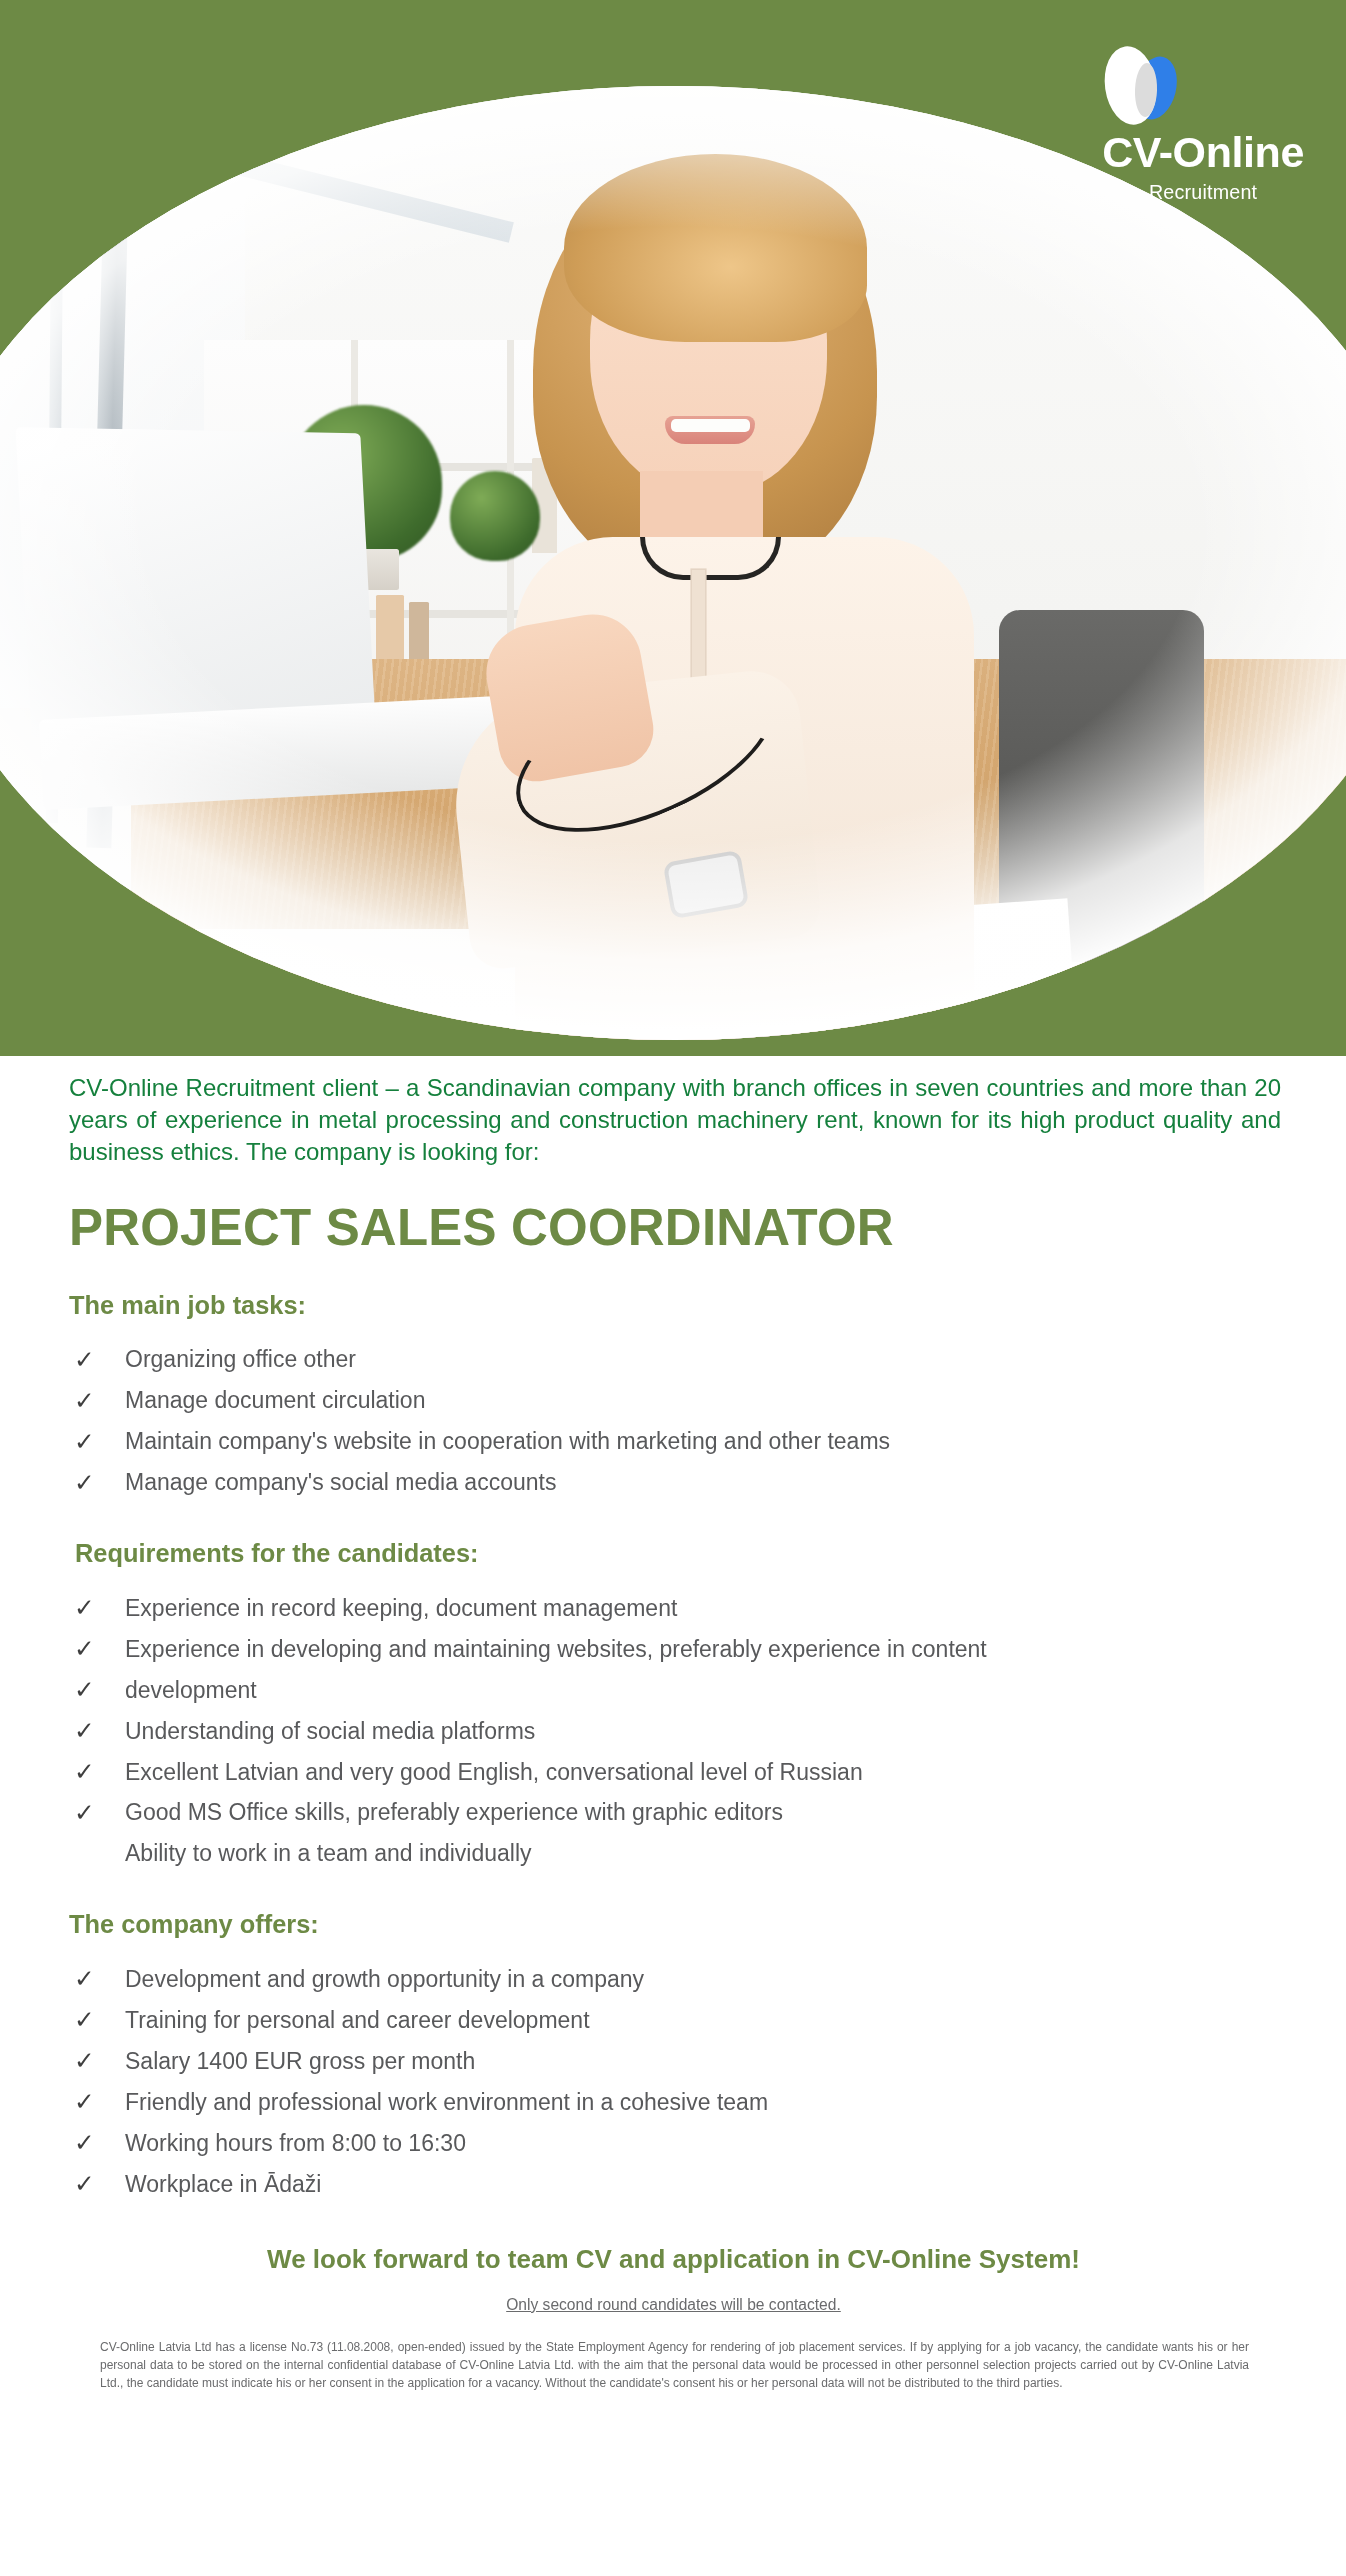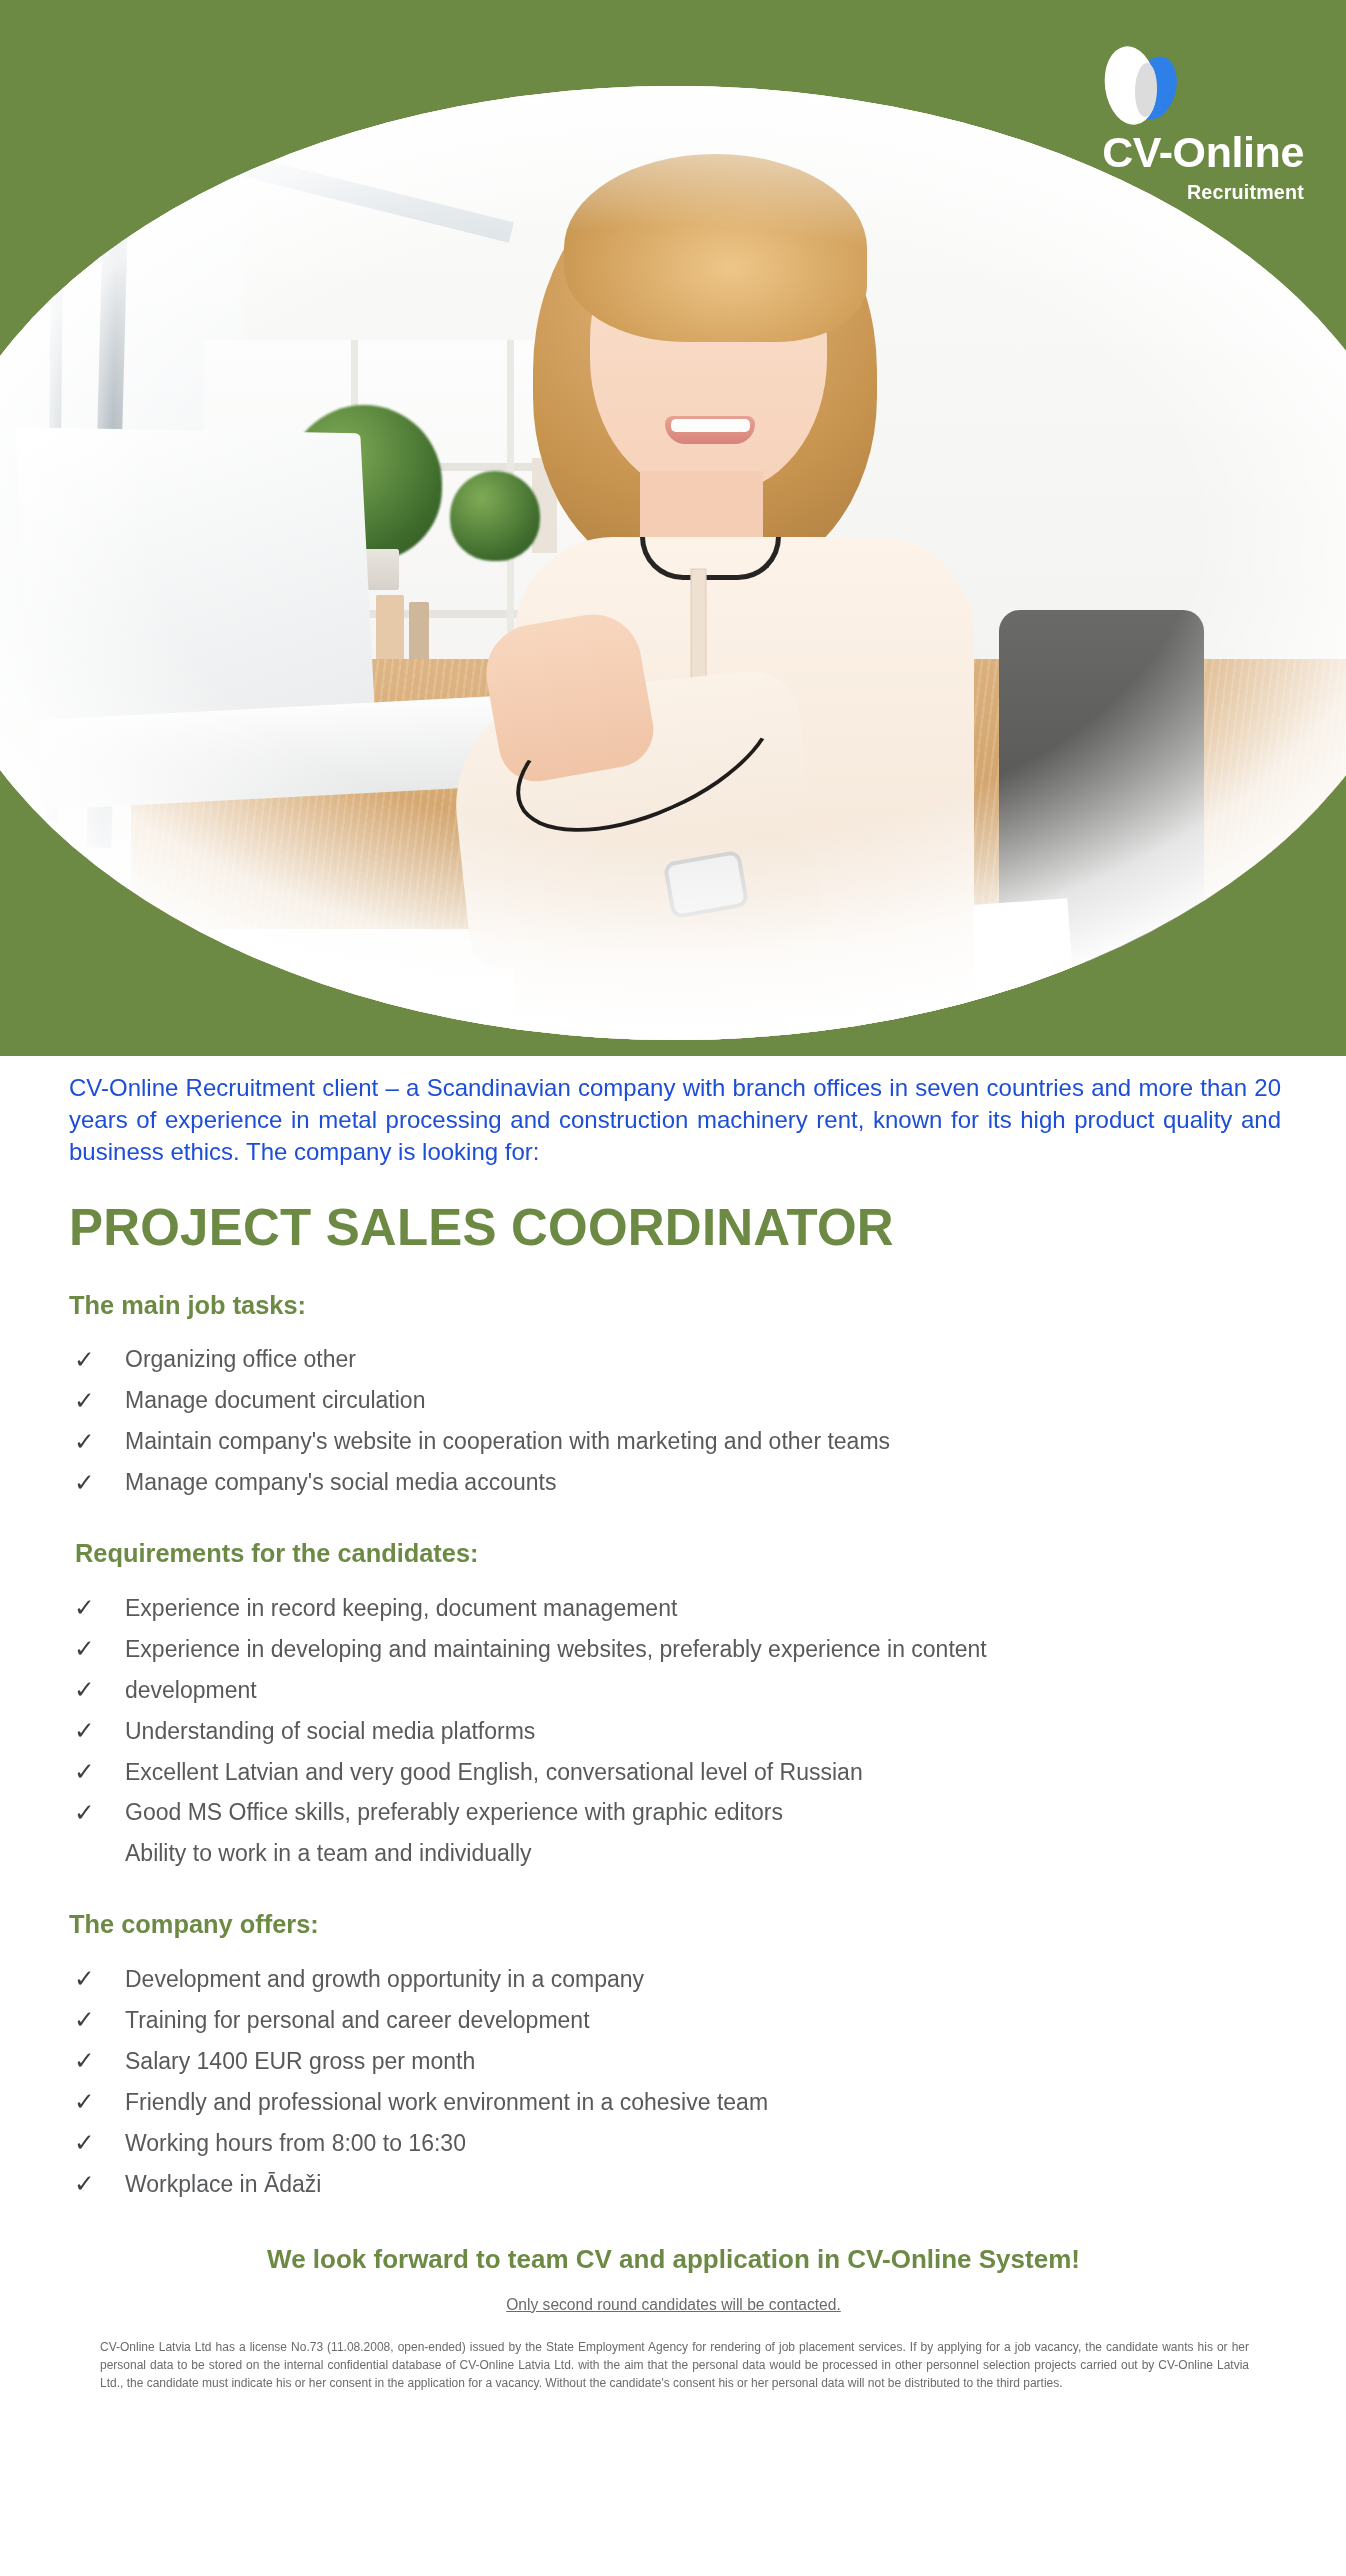--- a/index.html
+++ b/index.html
@@ -353,38 +353,38 @@
   .logo-title {
     color: #ffffff;
     font-size: 43px;
     font-weight: bold;
     letter-spacing: -0.4px;
     line-height: 1;
   }
   .logo-sub {
     color: #ffffff;
     font-size: 19.7px;
-    font-weight: bold;
-    text-align: right;
+    font-weight: normal;
+    text-align: center;
     margin-top: 6.6px;
     letter-spacing: 0.2px;
   }
 
   
   .content {
     position: absolute;
     left: 0;
     top: 1056px;
     width: 1347px;
   }
   .intro {
     margin: 16.4px 66px 0 69px;
     font-size: 24px;
     line-height: 1.33;
-    color: #1d4ed8;
+    color: #15803d;
     text-align: justify;
   }
   .job-title {
     margin: 33px 0 0 69px;
     font-size: 51px;
     font-weight: bold;
     color: #6d8a45;
     letter-spacing: 0.2px;
     line-height: 1.05;
   }

